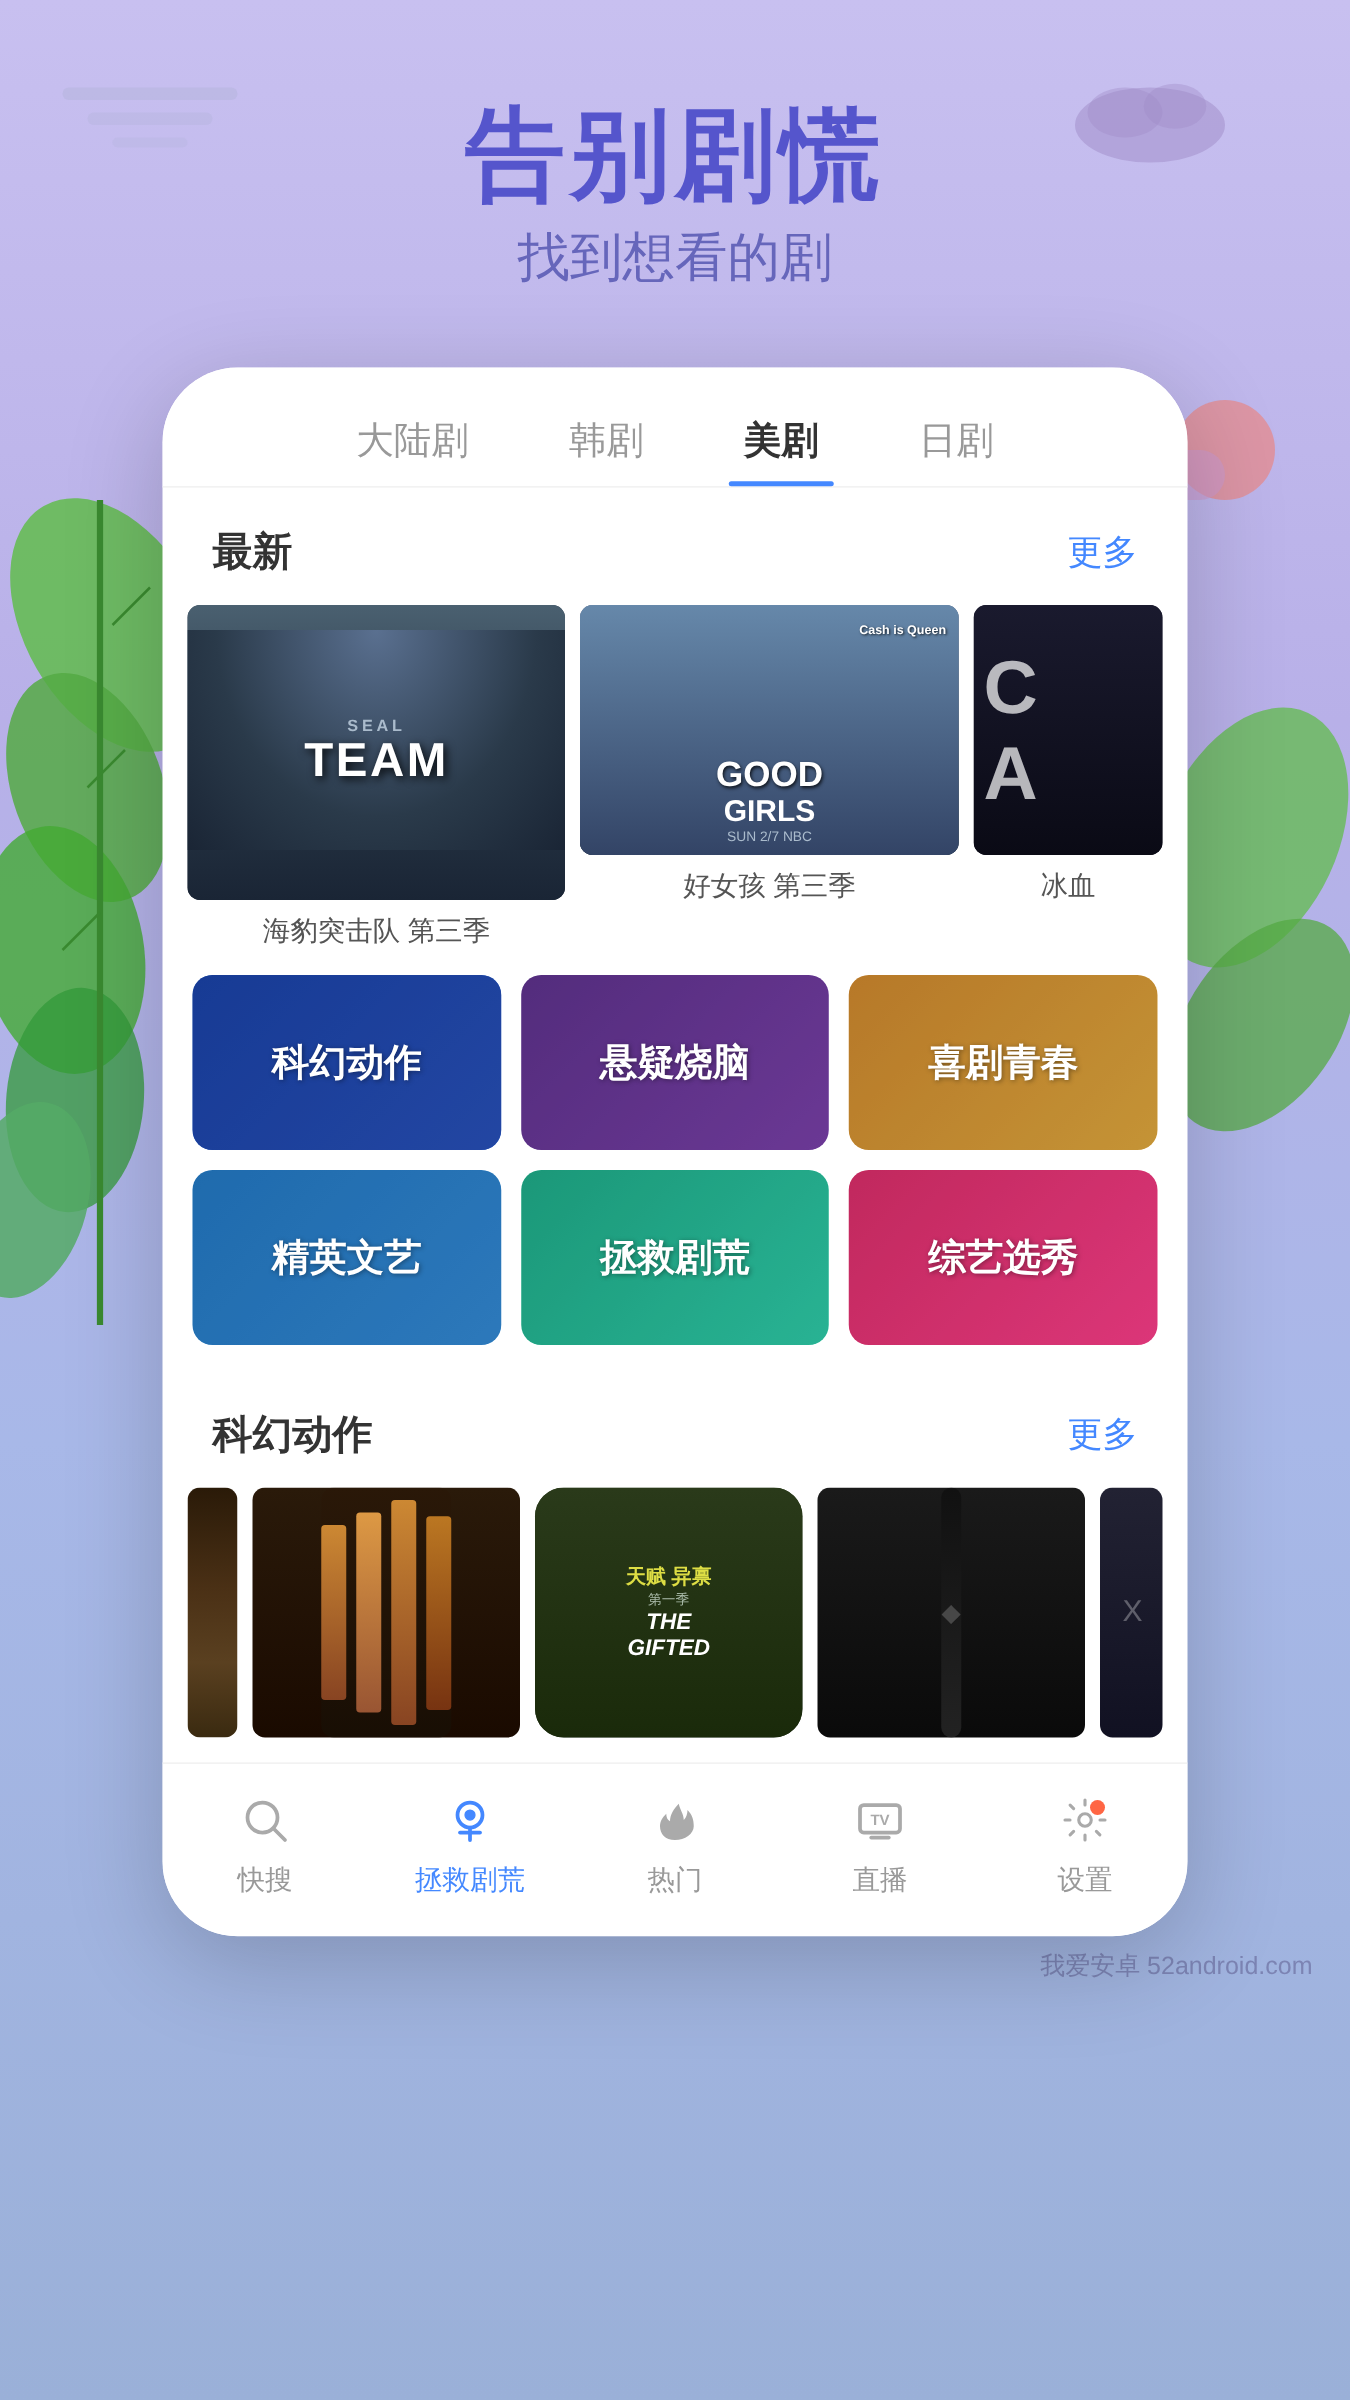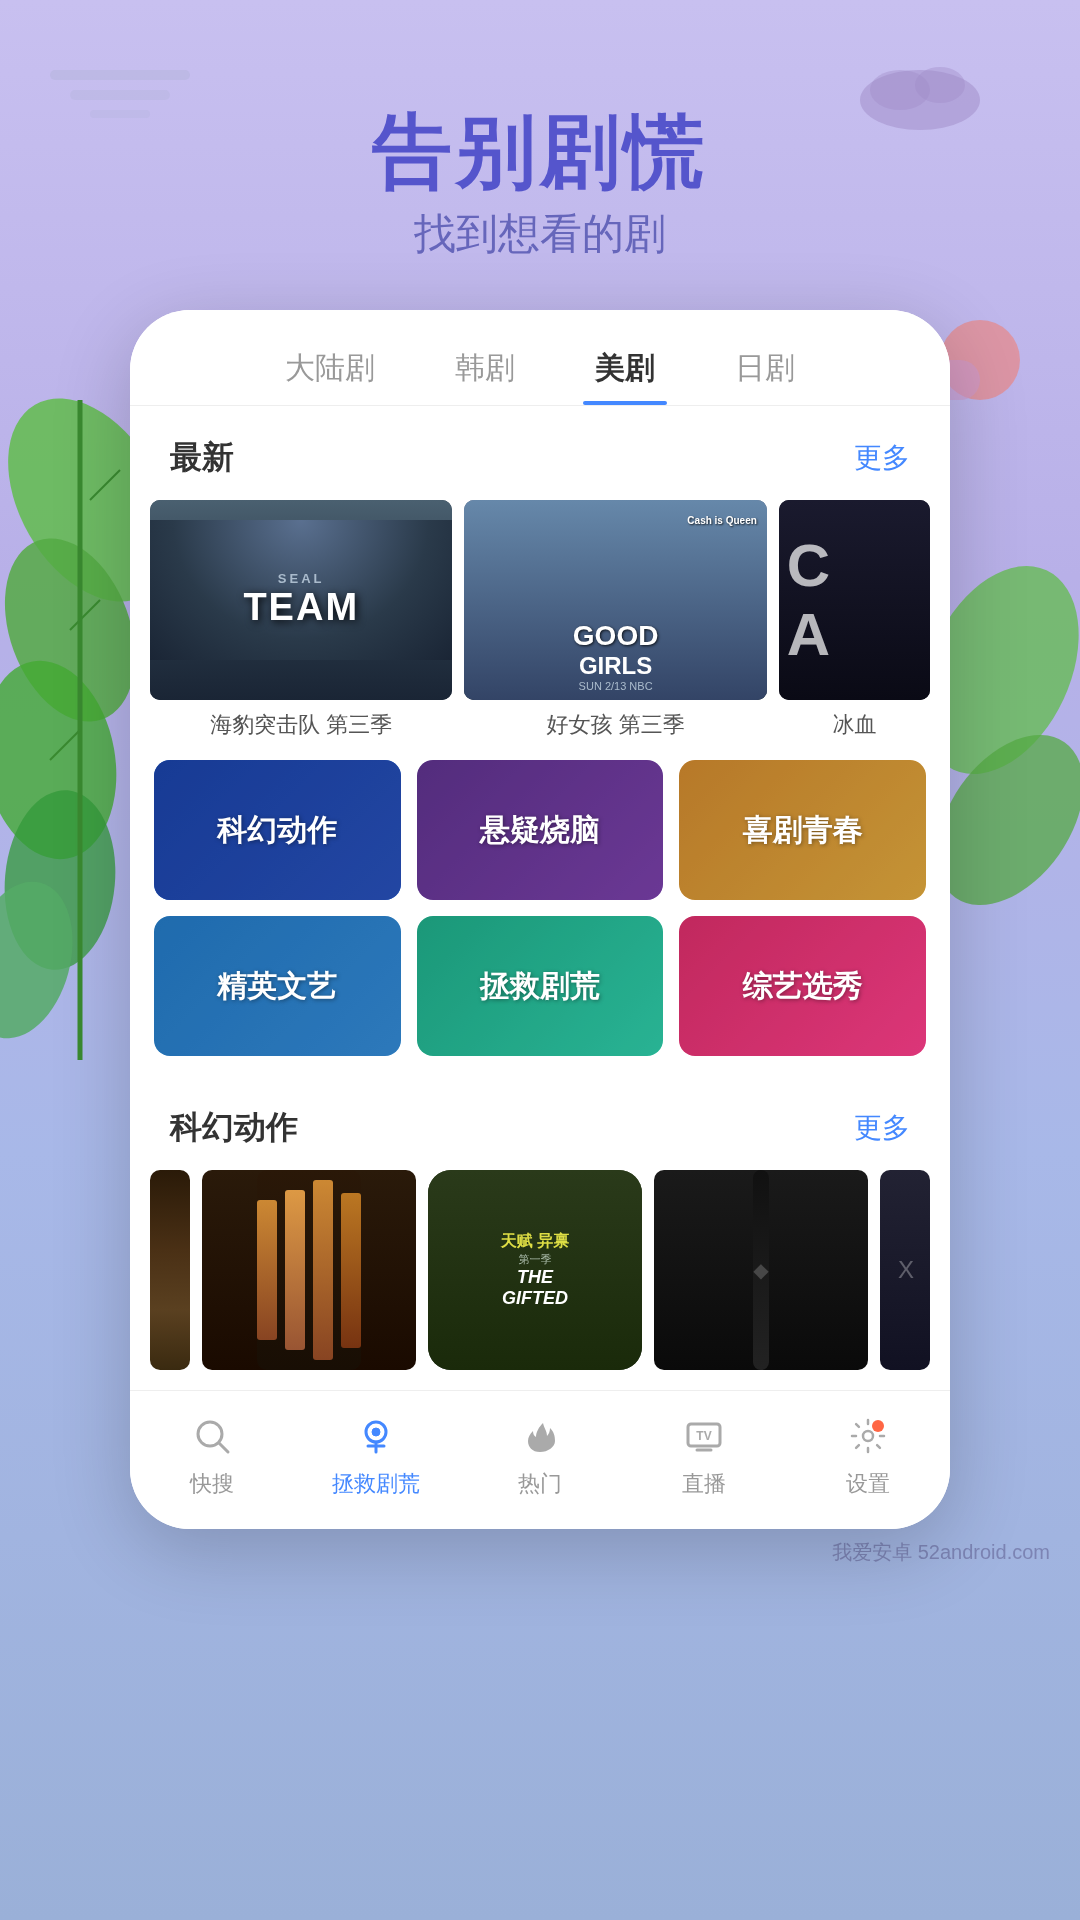--- a/index.html
+++ b/index.html
@@ -48,24 +48,23 @@
       height: 40px;
       background: #cc99cc;
       border-radius: 30px;
       opacity: 0.6;
     }
 
     
     .header-section {
       text-align: center;
       padding-top: 80px;
-      padding-bottom: 48px;
+      padding-bottom: 60px;
       position: relative;
       z-index: 2;
-      margin-top: 28px;
     }
     .header-title {
       font-size: 80px;
       font-weight: 800;
       color: #5555cc;
       letter-spacing: 4px;
       line-height: 1.1;
     }
     .header-subtitle {
       font-size: 42px;
@@ -187,21 +186,21 @@
       z-index: 1;
       text-align: center;
     }
 
     .poster-seal {
       background: linear-gradient(180deg, #334455 0%, #1a2535 100%);
       display: flex;
       flex-direction: column;
       align-items: center;
       justify-content: center;
-      height: 200px;
+      height: 236px;
       position: relative;
       overflow: hidden;
     }
     .poster-seal::before {
       content: '';
       position: absolute;
       top: 0; left: 0; right: 0; bottom: 0;
       background: linear-gradient(180deg, #4a6070 0%, #2a3a4a 50%, #1a2535 100%);
     }
     .seal-team-text {
@@ -479,21 +478,21 @@
       </div>
       <div class="show-title">海豹突击队 第三季</div>
     </div>
 
     <div class="show-item">
       <div class="show-poster poster-goodgirls">
         <div style="position:absolute;top:0;left:0;right:0;bottom:0;background:linear-gradient(180deg, #6688aa 0%, #334466 100%);"></div>
         <div class="goodgirls-text">
           <div style="font-size:28px;font-weight:700;color:white;text-shadow:1px 1px 3px rgba(0,0,0,0.8);position:relative;z-index:1;">GOOD</div>
           <div style="font-size:24px;font-weight:900;color:white;position:relative;z-index:1;">GIRLS</div>
-          <div style="font-size:11px;color:#aabbcc;position:relative;z-index:1;">SUN 2/13 NBC</div>
+          <div style="font-size:11px;color:#aabbcc;position:relative;z-index:1;">SUN 2/7 NBC</div>
         </div>
 
         <div style="position:absolute;top:15px;right:10px;font-size:10px;color:white;font-weight:700;text-shadow:1px 1px 2px rgba(0,0,0,0.8);z-index:2;">Cash is Queen</div>
       </div>
       <div class="show-title">好女孩 第三季</div>
     </div>
 
     <div class="show-item" style="flex:0.5;min-width:60px;">
       <div class="show-poster poster-dark">
         <div style="position:absolute;top:0;left:0;right:0;bottom:0;background:linear-gradient(180deg,#1a1a2e,#0a0a15);"></div>

